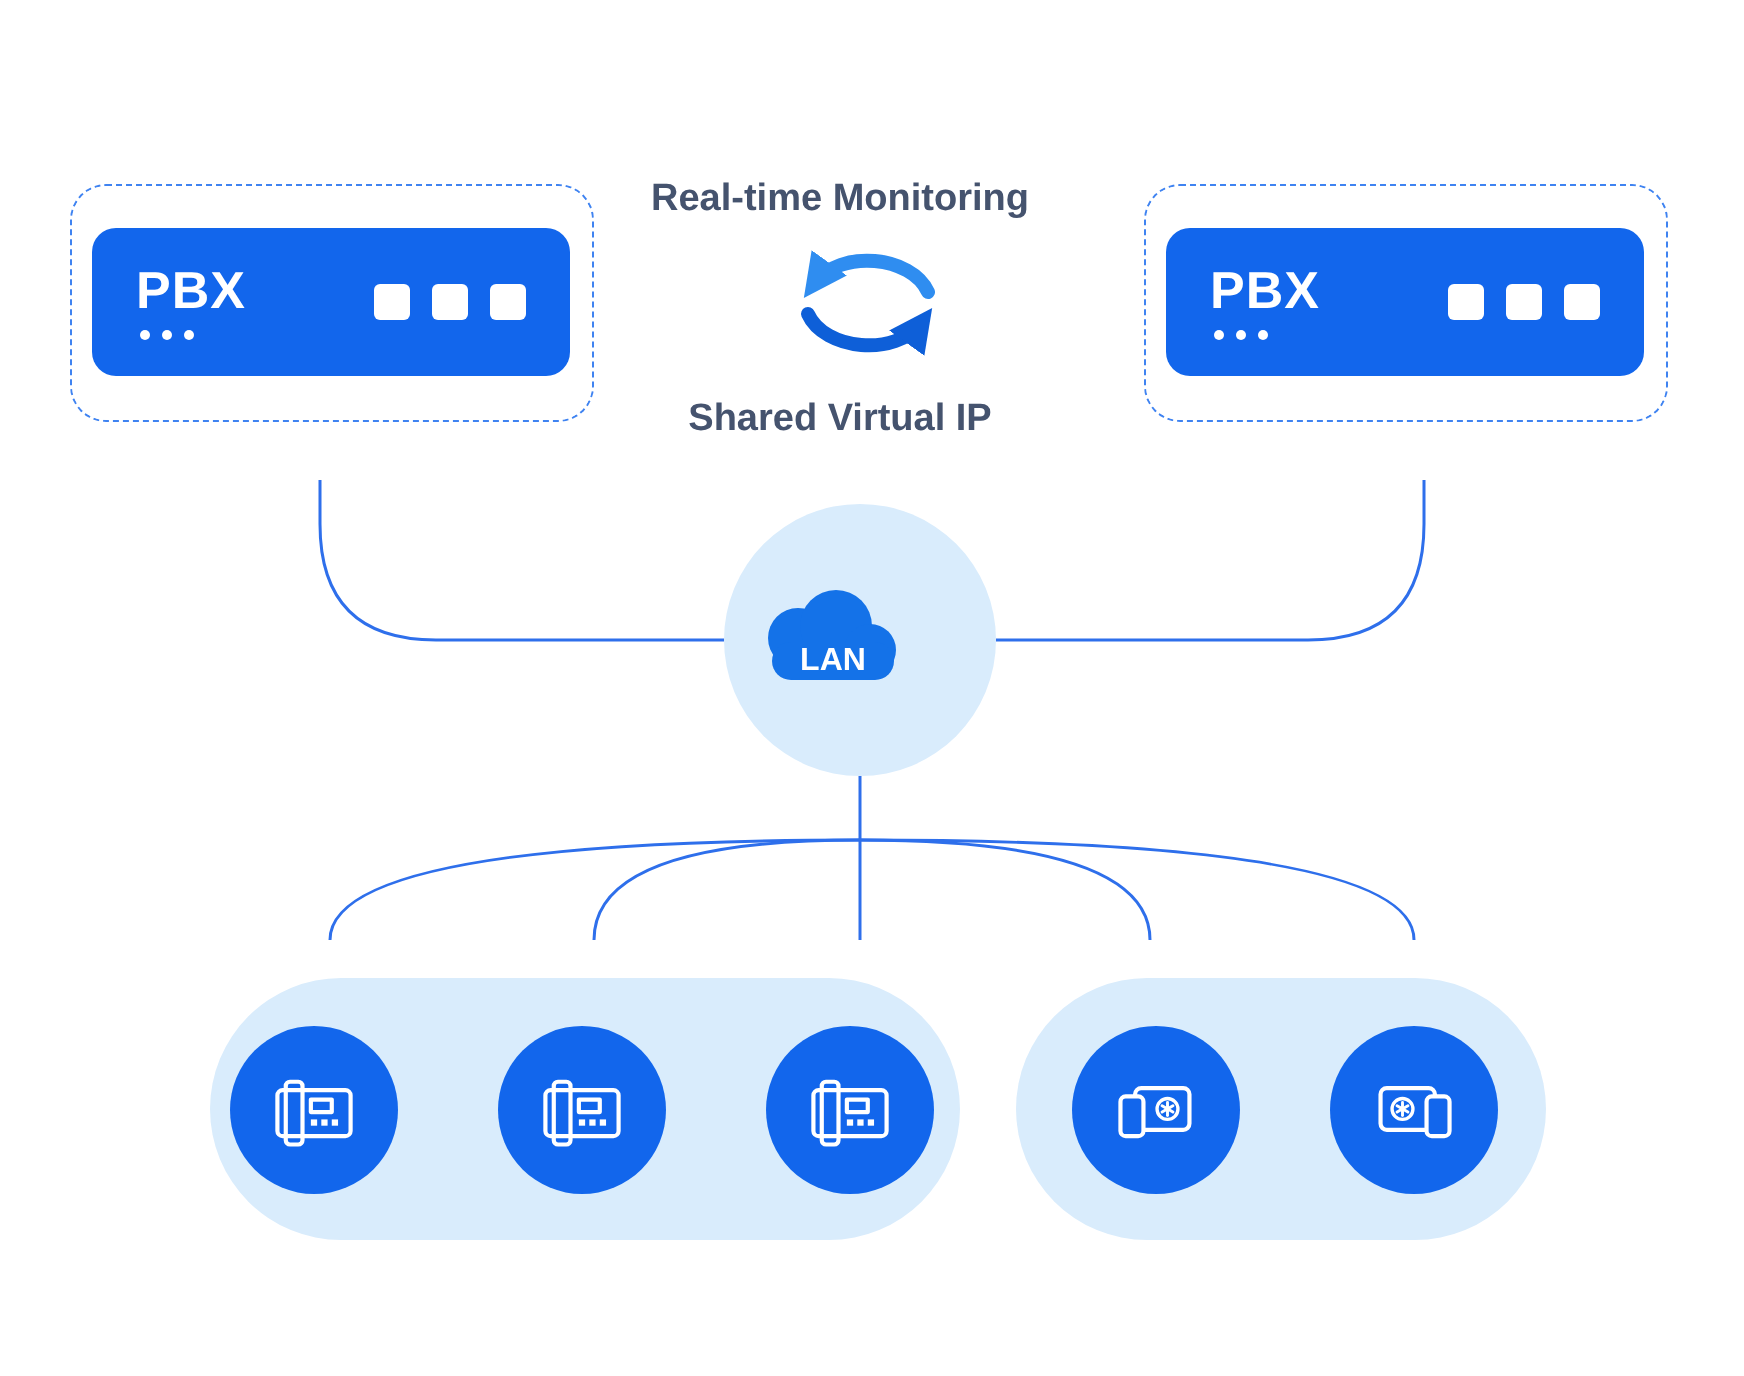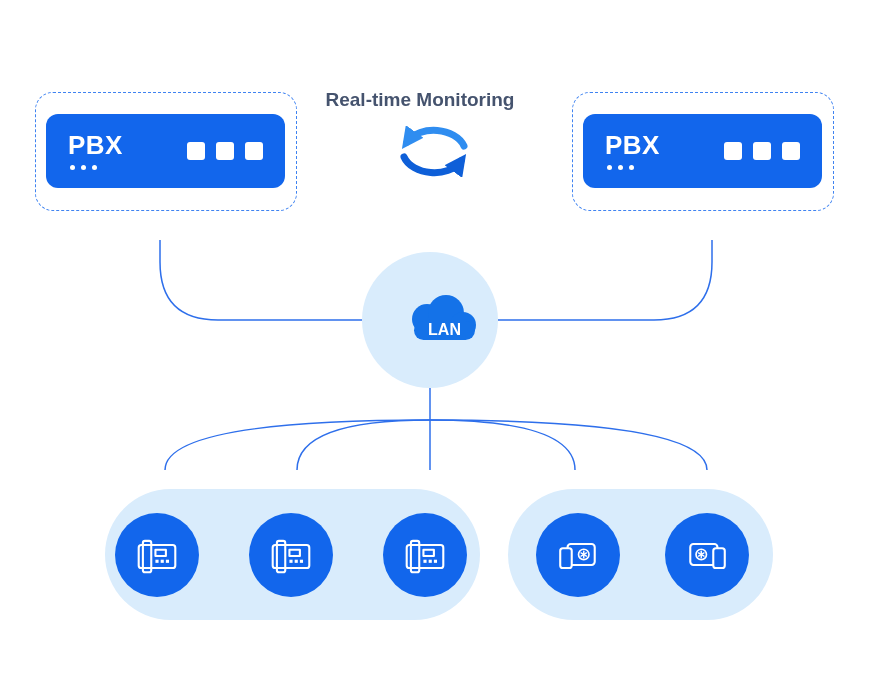--- a/index.html
+++ b/index.html
@@ -35,21 +35,21 @@
     color:#45536e;font-size:19px;font-weight:600;
   }
   .mid-label.top{top:89px;}
   .mid-label.bottom{top:199px;}
   .sync-wrap{position:absolute;left:388px;top:117px;width:92px;height:70px;}
 
   
   .lan-circle{
     position:absolute;left:362px;top:252px;width:136px;height:136px;
     border-radius:50%;background:#d9ecfc;
-    display:flex;align-items:center;justify-content:flex-end;
+    display:flex;align-items:center;justify-content:flex-start;
   }
   .lan-circle svg text{font-family:"Liberation Sans",sans-serif;}
 
   
   .pill{position:absolute;background:#d9ecfc;border-radius:66px;height:131px;top:489px;}
   .pill.phones{left:105px;width:375px;}
   .pill.clients{left:508px;width:265px;}
   .device-circle{
     position:absolute;top:513px;width:84px;height:84px;border-radius:50%;
     background:#1266ec;display:flex;align-items:center;justify-content:center;
@@ -118,20 +118,21 @@
         </marker>
         <marker id="ah-bot" viewBox="0 0 10 10" refX="6" refY="5" markerWidth="3.1" markerHeight="3.1" orient="auto">
           <path d="M0,0 L10,5 L0,10 z" fill="#0e5fd8"></path>
         </marker>
       </defs>
       <path d="M76,29 C68,11 32,7 19,25" fill="none" stroke="#2f8df0" stroke-width="7" stroke-linecap="round" marker-end="url(#ah-top)"></path>
       <path d="M16,40 C24,58 60,62 73,44" fill="none" stroke="#0e5fd8" stroke-width="7" stroke-linecap="round" marker-end="url(#ah-bot)"></path>
     </svg>
   </div>
 
+  <div class="mid-label bottom">Shared Virtual IP</div>
 
   <div class="lan-circle">
     <svg width="108" height="68" viewBox="0 0 108 68">
       <g fill="#1472e8">
         <circle cx="37" cy="33" r="15"></circle>
         <circle cx="56" cy="27" r="18"></circle>
         <circle cx="73" cy="39" r="13"></circle>
         <rect x="24" y="35" width="61" height="19" rx="9.5"></rect>
       </g>
       <text x="54.5" y="49" text-anchor="middle" fill="#ffffff" font-size="16" font-weight="700">LAN</text>

